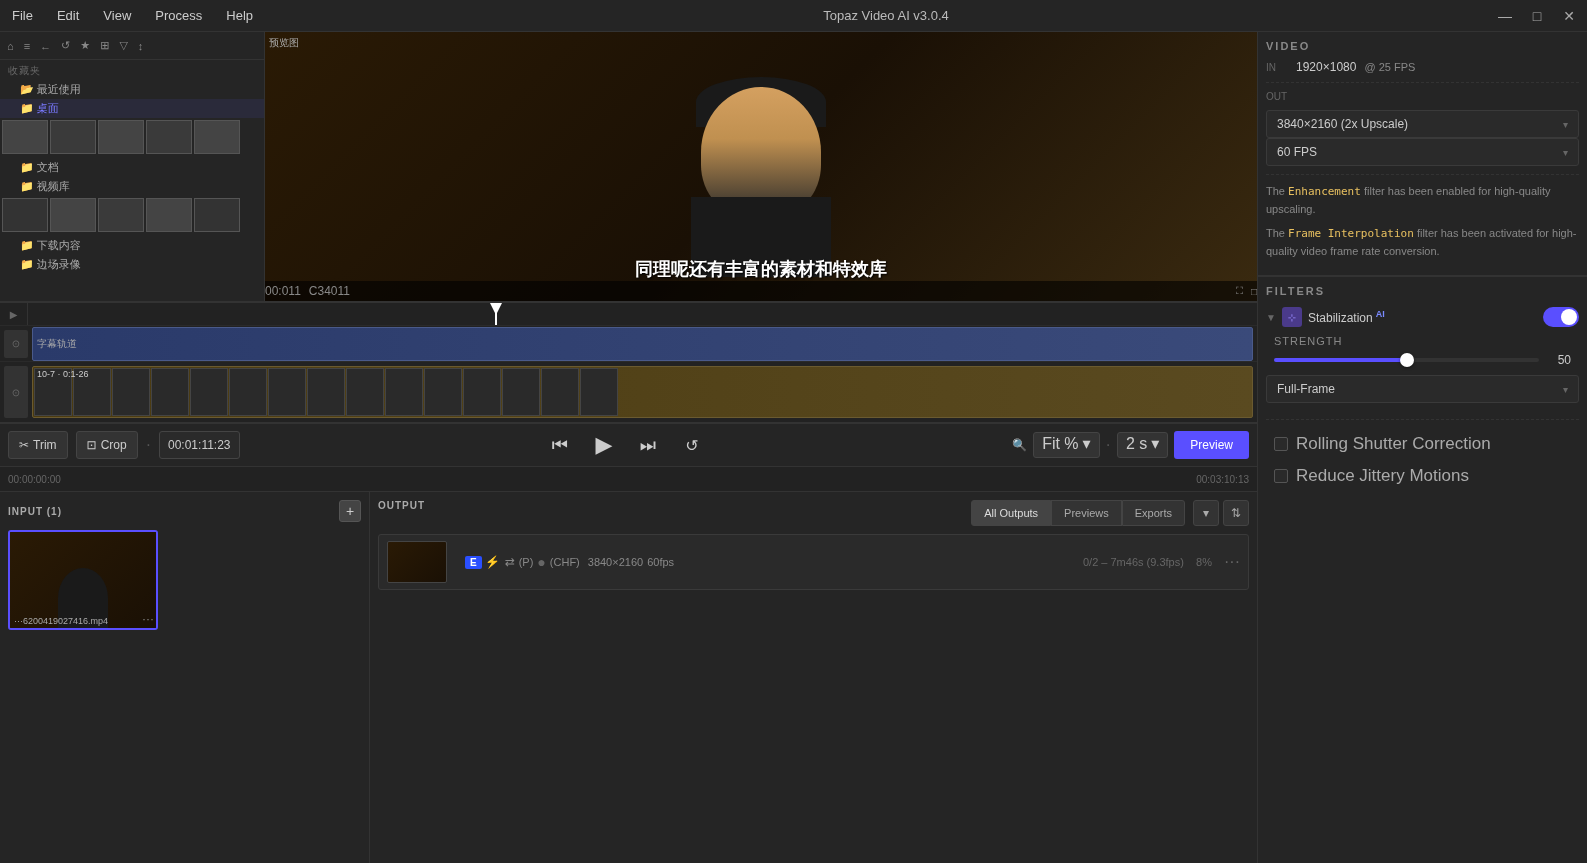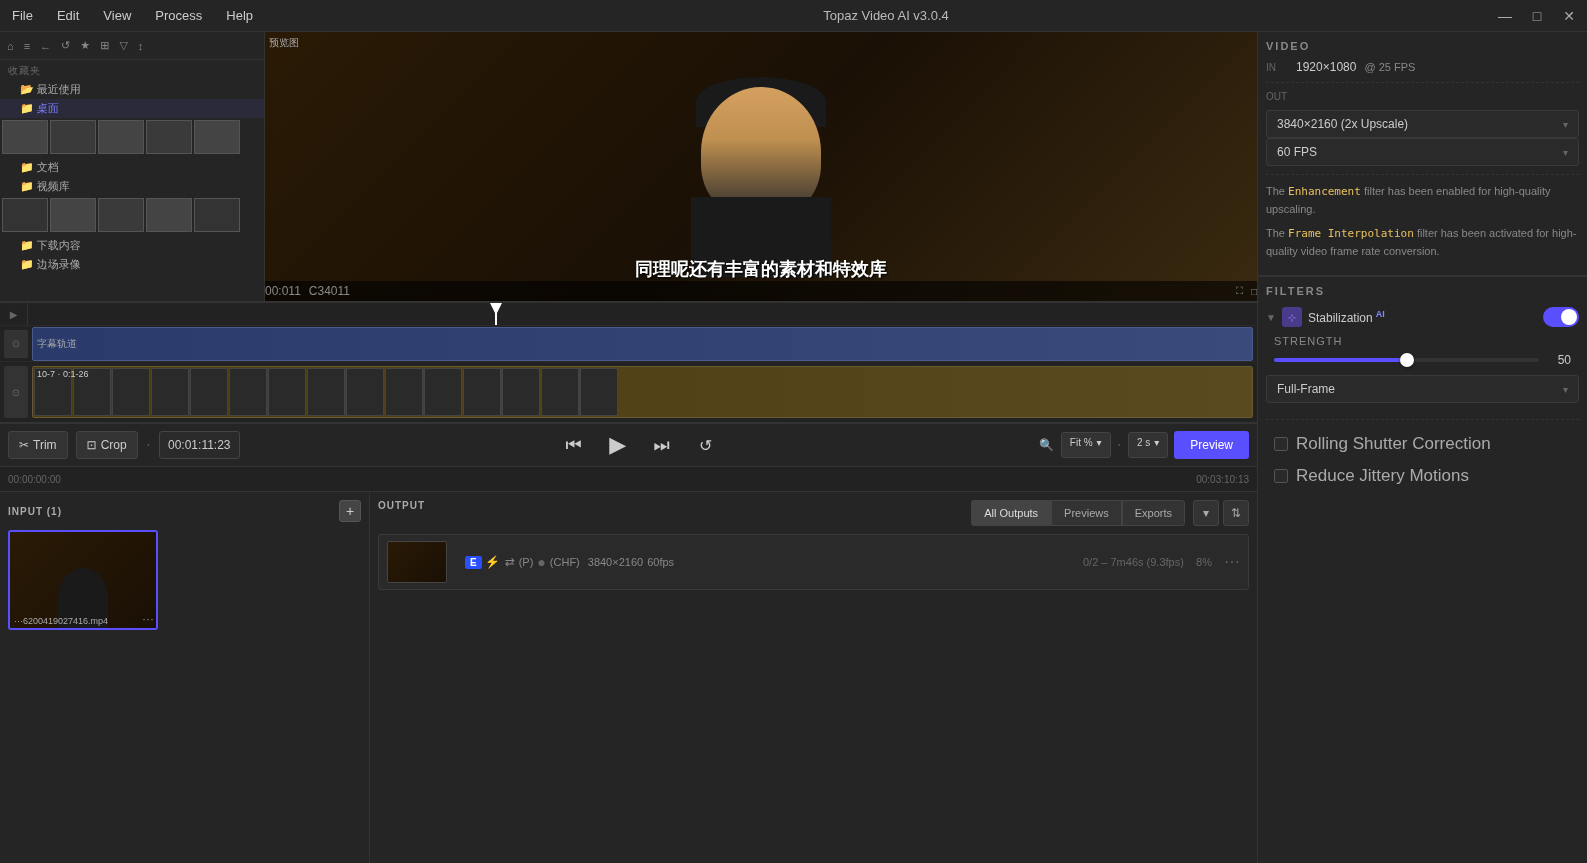--- a/index.html
+++ b/index.html
@@ -238,24 +238,24 @@
       align-items: center;
       gap: 6px;
     }
     .zoom-btn {
       background: #333;
       border: 1px solid #444;
       border-radius: 3px;
       color: #ccc;
       padding: 4px 8px;
       cursor: pointer;
-      font-size: 10px;
+      font-size: 16px;
       height: 26px;
       display: flex;
-      align-items: flex-start;
+      align-items: flex-end;
       gap: 4px;
     }
     .preview-btn {
       background: #5a4fff;
       border: none;
       border-radius: 3px;
       color: #fff;
       padding: 4px 16px;
       cursor: pointer;
       font-size: 12px;

